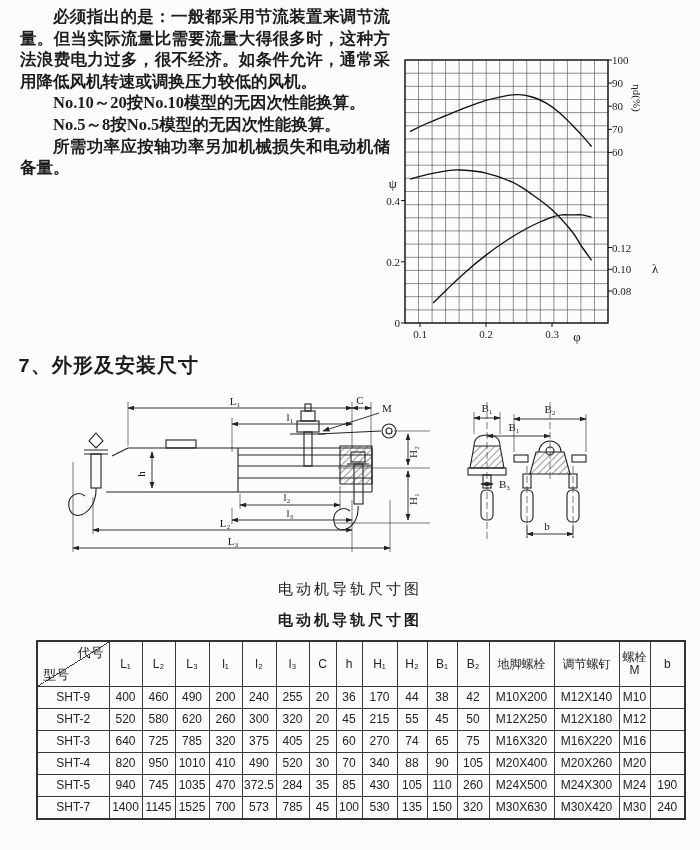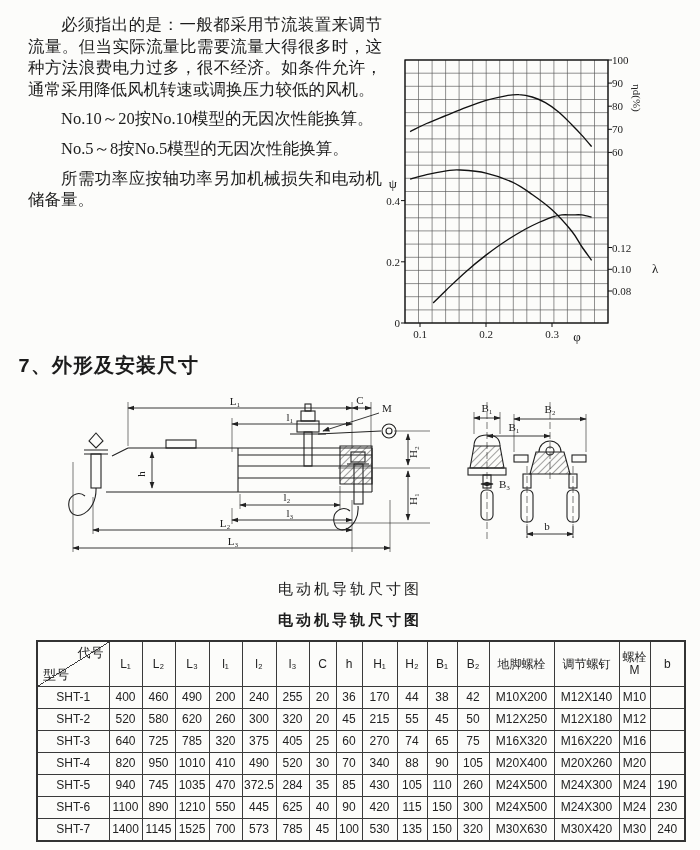--- a/index.html
+++ b/index.html
@@ -1,20 +1,20 @@
 <!DOCTYPE html>
 <html><head>
 <meta charset="utf-8">
 <style>
   html,body{margin:0;padding:0;background:#e8e8e8;}
   .page{position:relative;width:700px;height:850px;background:#fcfcfa;color:#1c1c1c;
         font-family:"Liberation Serif","DejaVu Serif",serif;overflow:hidden;margin:0 auto;}
   .text-col{position:absolute;left:20px;top:6px;width:370px;font-size:16.5px;
             line-height:21.6px;text-align:justify;}
-  .text-col p{margin:8px;text-indent:2em;}
+  .text-col p{margin:0;text-indent:2em;font-weight:bold;}
   .heading{position:absolute;left:18px;top:352px;font-family:Liberation Mono, monospace;
            font-weight:bold;font-size:20px;letter-spacing:1px;}
   .chart-caption{position:absolute;left:378px;top:365px;width:300px;text-align:center;
                  font-size:14px;letter-spacing:1px;}
   .fig-caption{position:absolute;left:0;top:580px;width:700px;text-align:center;
                font-size:15px;letter-spacing:3px;}
   .table-title{position:absolute;left:0;top:611px;width:700px;text-align:center;font-size:15px;
                font-weight:bold;letter-spacing:3px;font-family:"Liberation Sans","DejaVu Sans",sans-serif;}
   #chart-svg{position:absolute;left:375px;top:48px;}
   #drawing-svg{position:absolute;left:55px;top:388px;}
@@ -211,21 +211,21 @@
           <th>B₂</th>
           <th>地脚螺栓</th>
           <th>调节螺钉</th>
           <th>螺栓
 M</th>
           <th>b</th>
         </tr>
       </thead>
       <tbody>
         <tr>
-          <td>SHT-1</td>
+          <td>SHT-9</td>
           <td>400</td>
           <td>460</td>
           <td>490</td>
           <td>200</td>
           <td>240</td>
           <td>255</td>
           <td>20</td>
           <td>36</td>
           <td>170</td>
           <td>44</td>
@@ -306,39 +306,20 @@
           <td>430</td>
           <td>105</td>
           <td>110</td>
           <td>260</td>
           <td>M24X500</td>
           <td>M24X300</td>
           <td>M24</td>
           <td>190</td>
         </tr>
         <tr>
-          <td>SHT-6</td>
-          <td>1100</td>
-          <td>890</td>
-          <td>1210</td>
-          <td>550</td>
-          <td>445</td>
-          <td>625</td>
-          <td>40</td>
-          <td>90</td>
-          <td>420</td>
-          <td>115</td>
-          <td>150</td>
-          <td>300</td>
-          <td>M24X500</td>
-          <td>M24X300</td>
-          <td>M24</td>
-          <td>230</td>
-        </tr>
-        <tr>
           <td>SHT-7</td>
           <td>1400</td>
           <td>1145</td>
           <td>1525</td>
           <td>700</td>
           <td>573</td>
           <td>785</td>
           <td>45</td>
           <td>100</td>
           <td>530</td>

